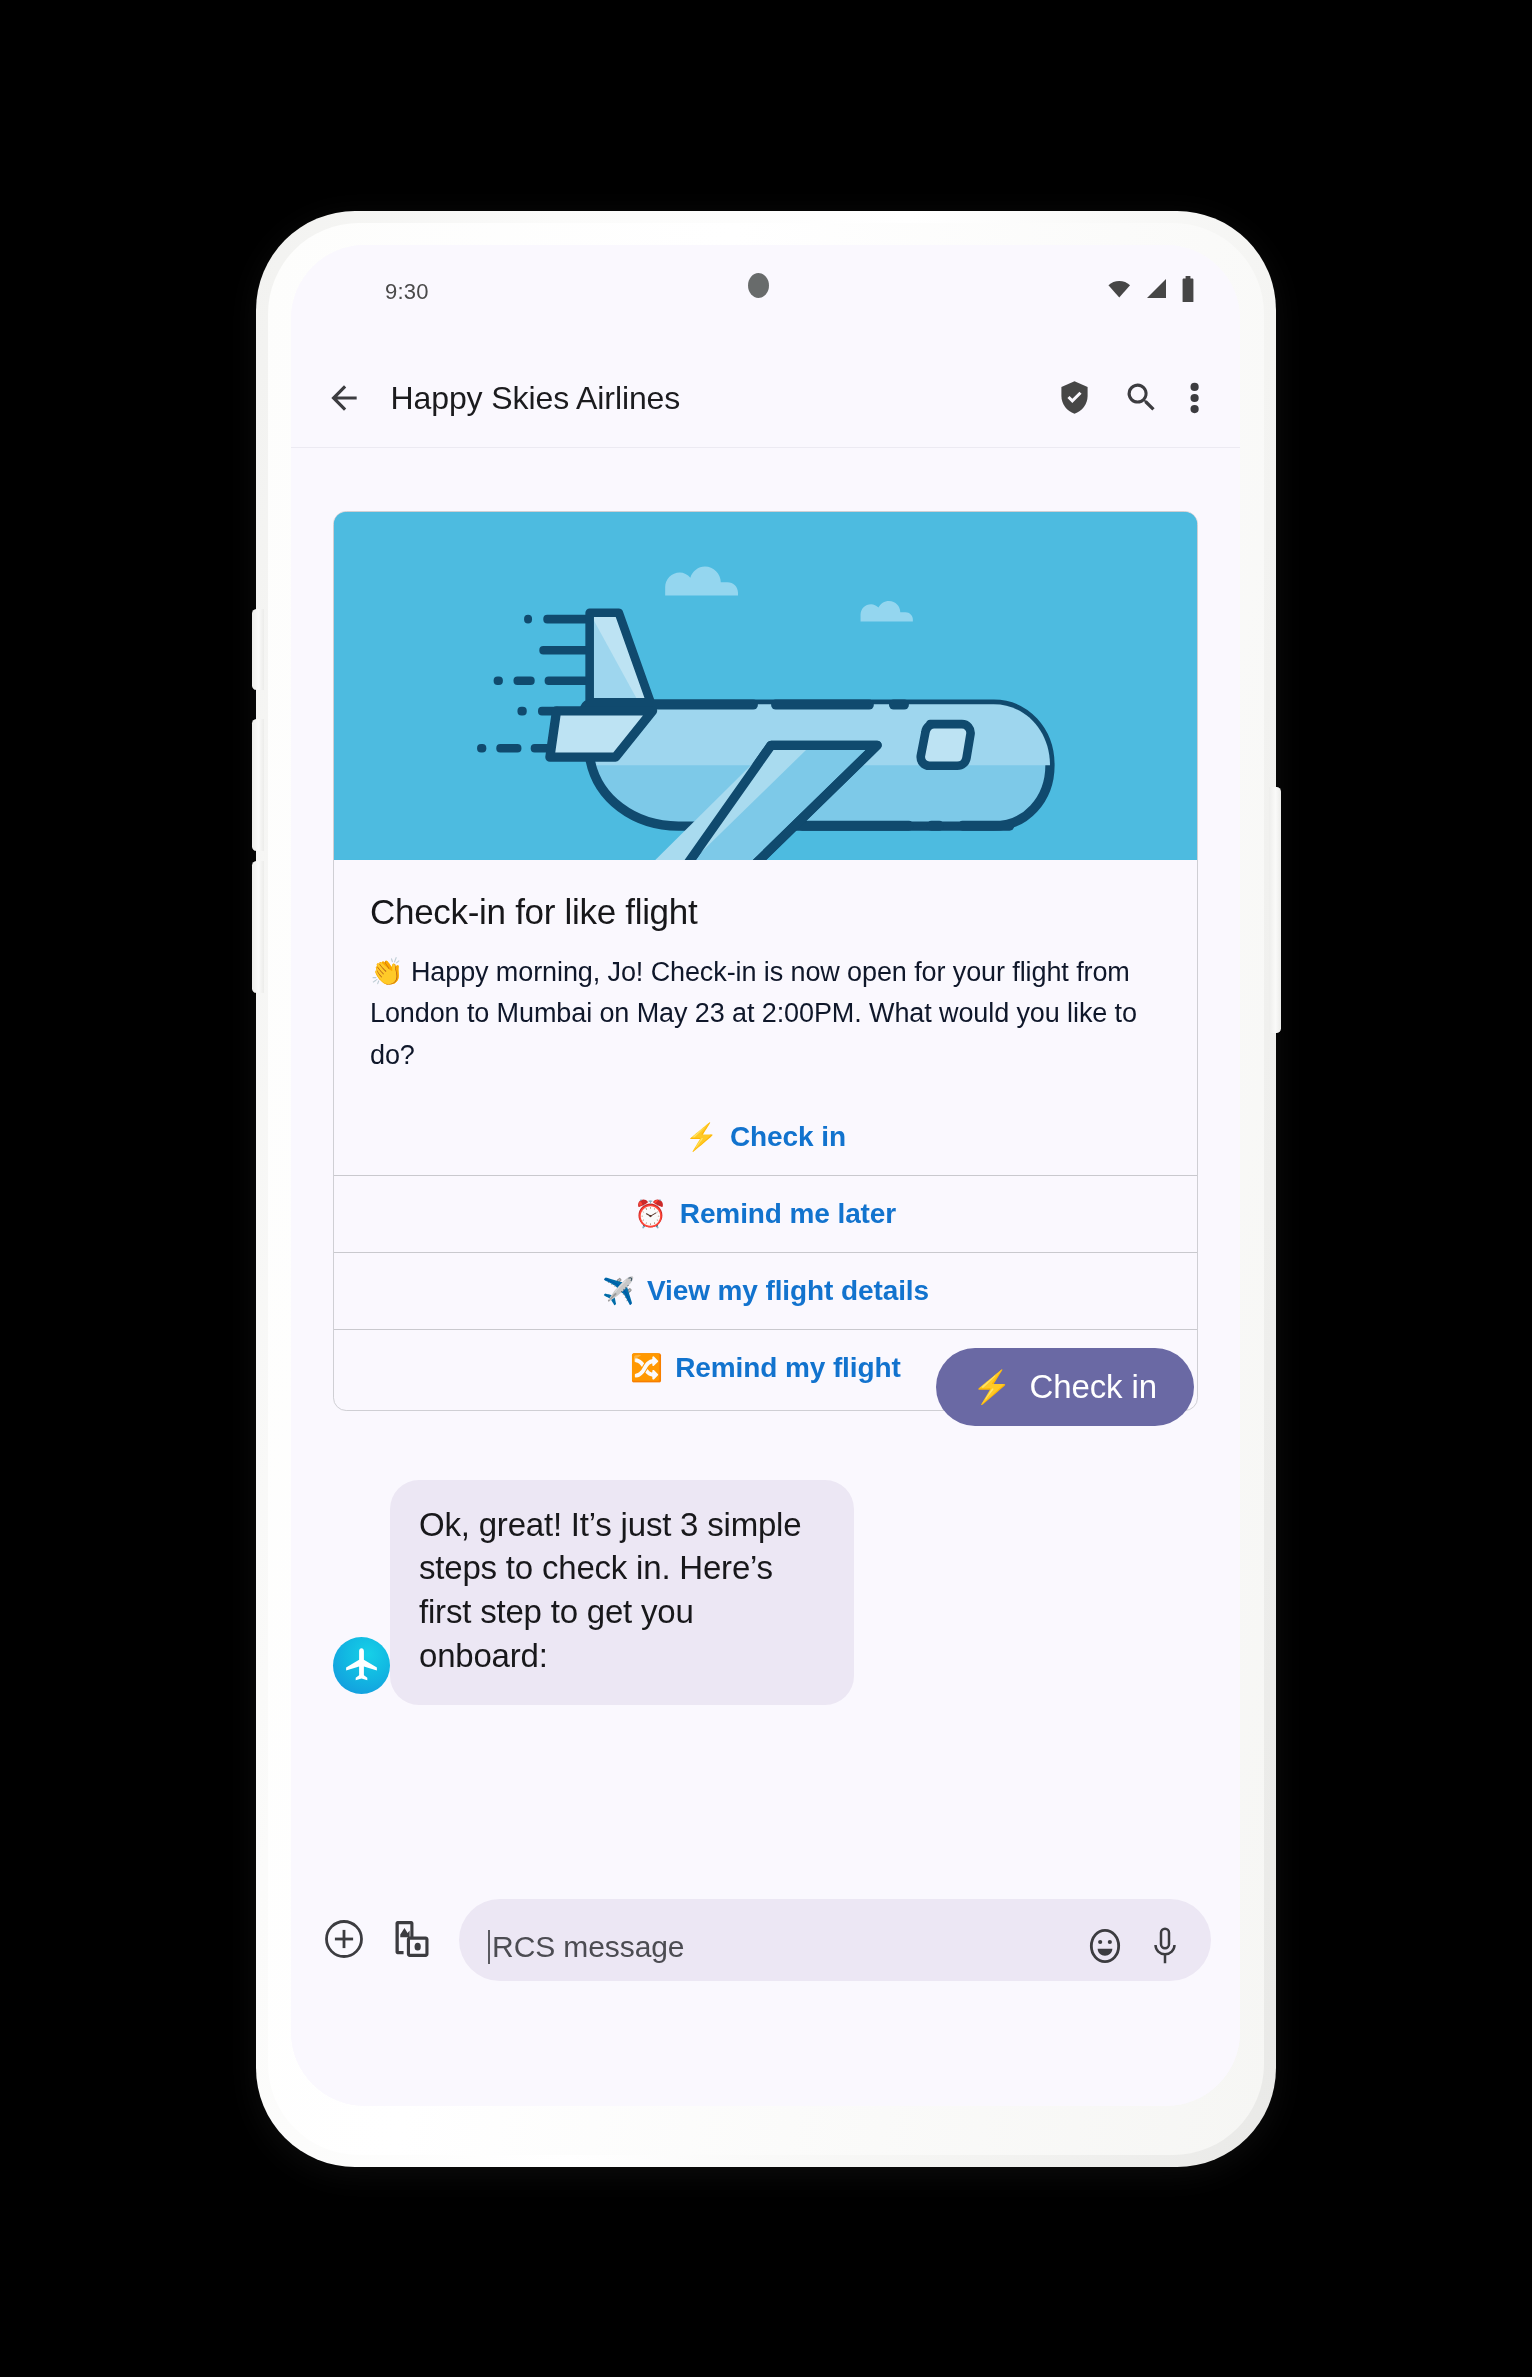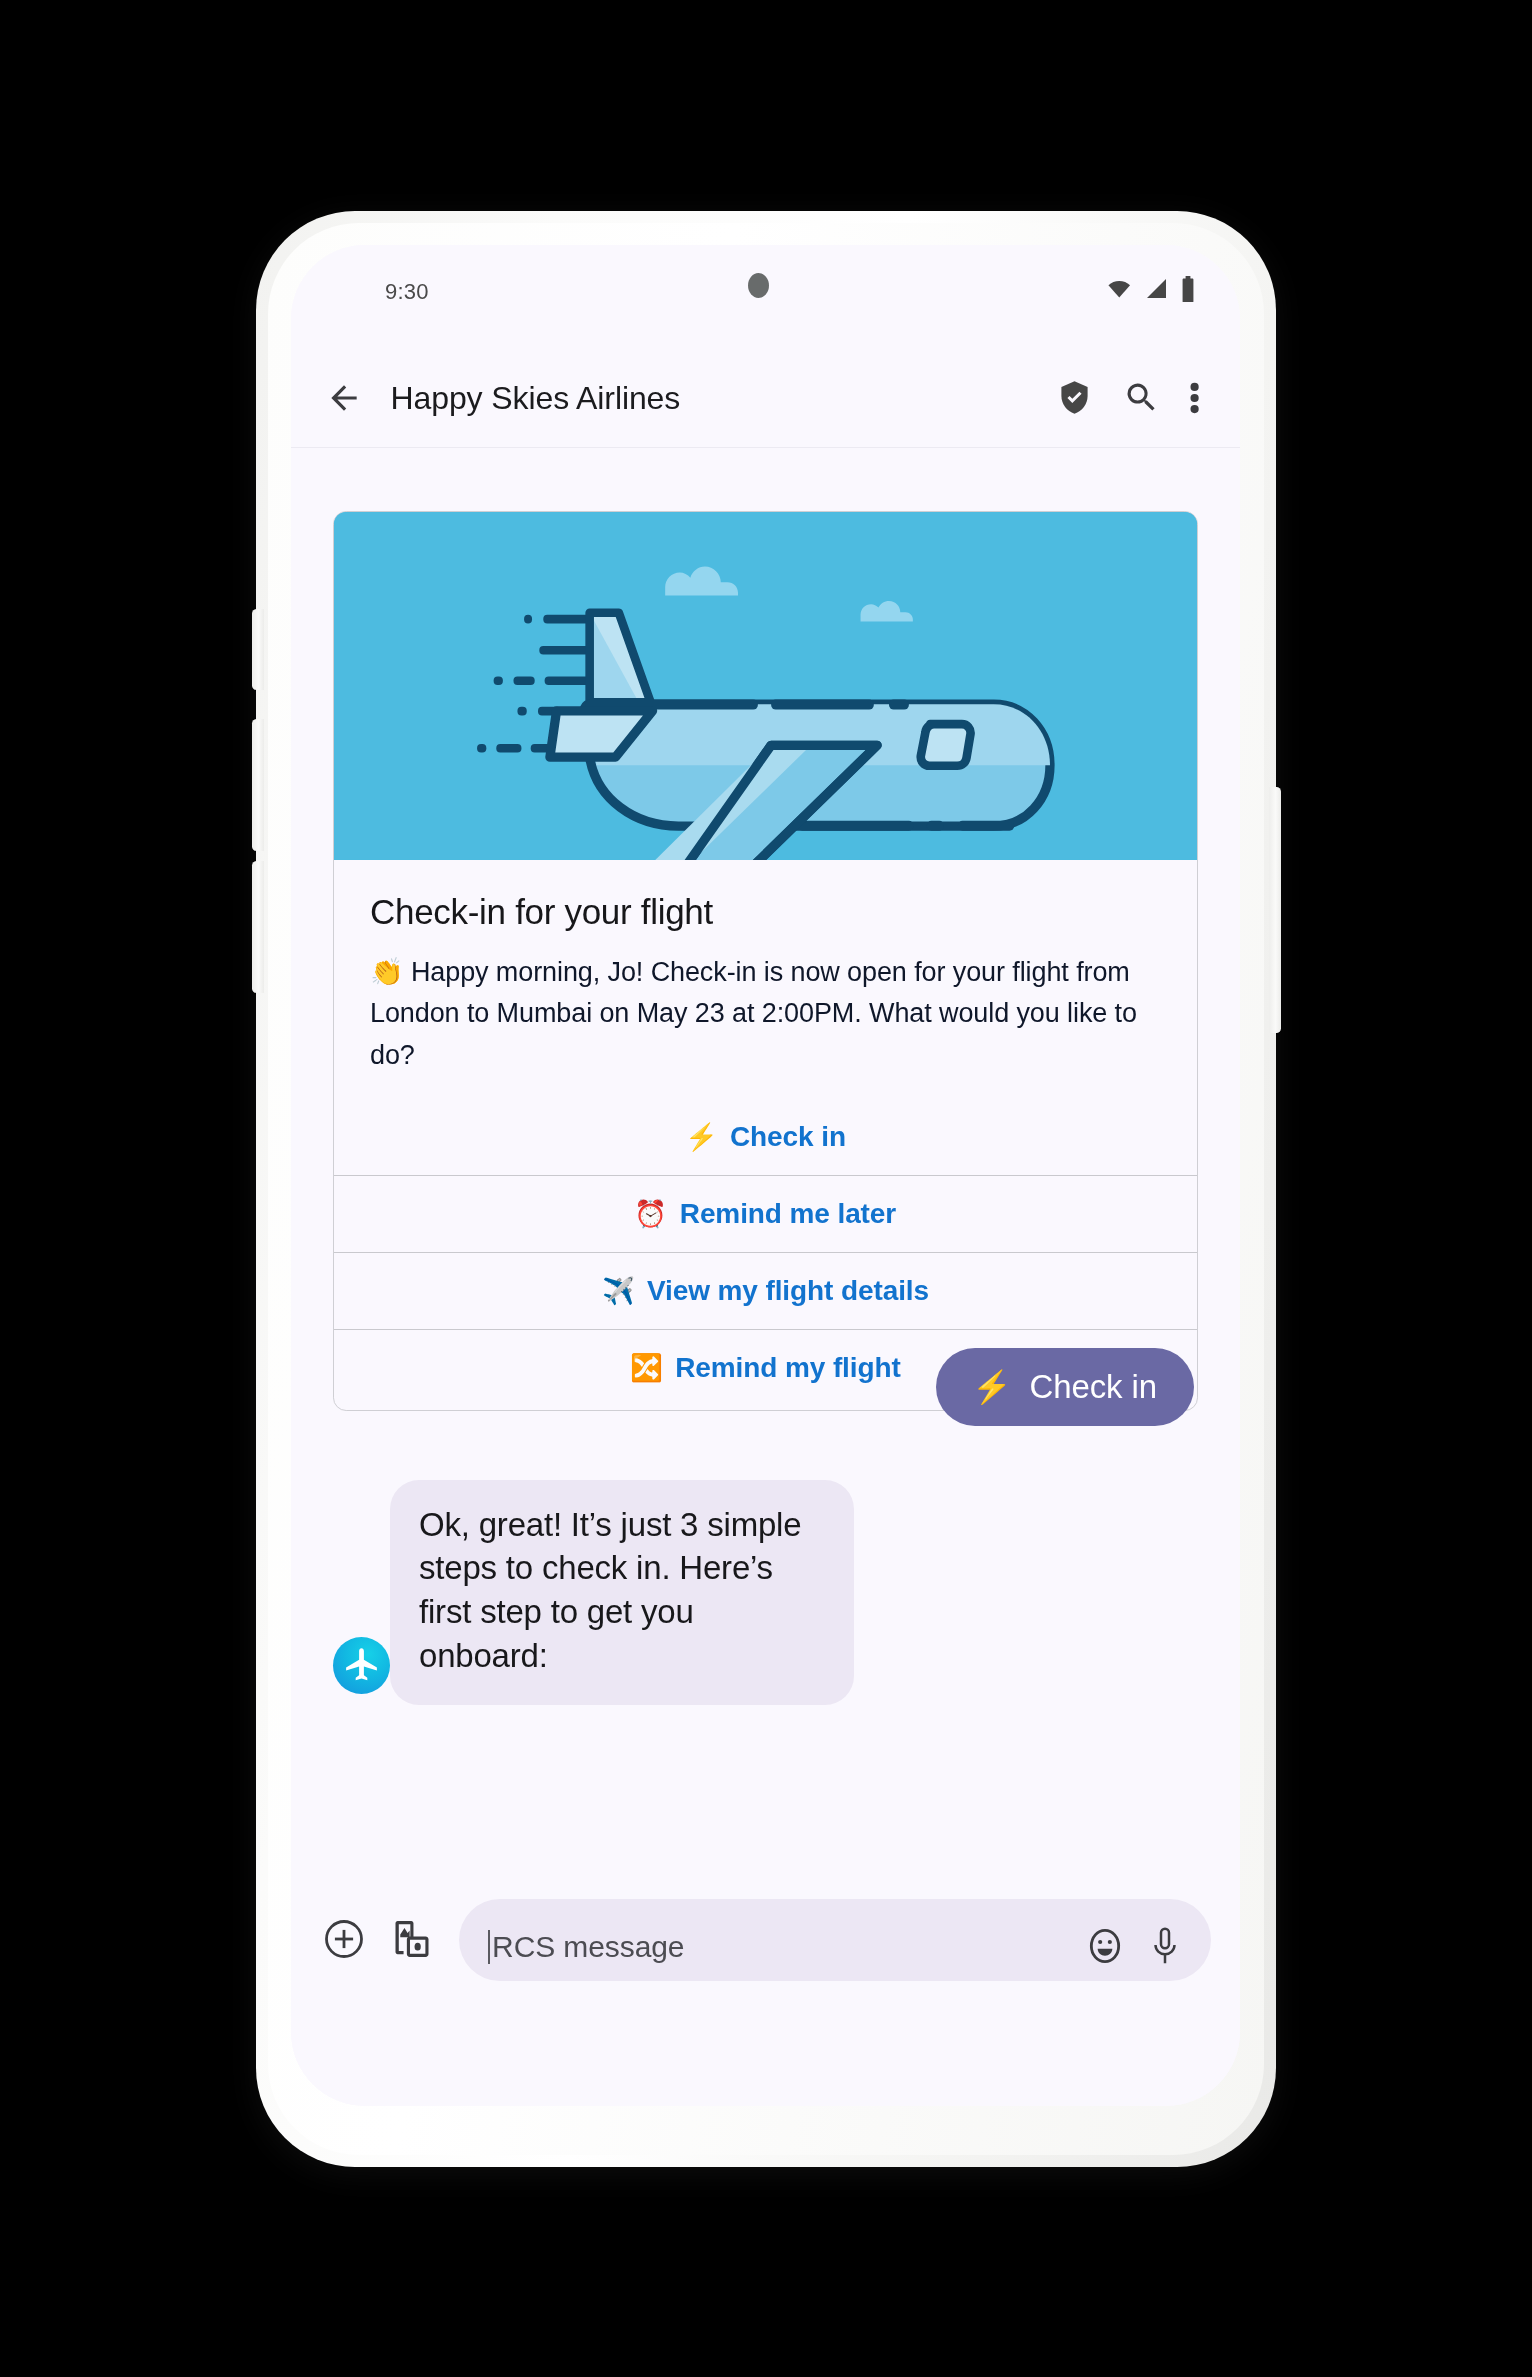--- a/index.html
+++ b/index.html
@@ -321,21 +321,21 @@
 
             <path d="M336 300h145l-56 70H326z" fill="#bde3f3" stroke="#104a6e" stroke-width="14" stroke-linejoin="round"></path>
 
             <path d="M660 352h160l-205 200h-96z" fill="#7dc9e8" stroke="#104a6e" stroke-width="14" stroke-linejoin="round"></path>
             <path d="M660 352h60l-205 200h-57z" fill="#a9dbef"></path>
             <path d="M660 352h160l-205 200h-96z" fill="none" stroke="#104a6e" stroke-width="14" stroke-linejoin="round"></path>
           </svg>
         </div>
 
         <div class="card-body">
-          <div class="card-title">Check-in for your flight</div>
+          <div class="card-title">Check-in for like flight</div>
           <div class="card-desc">👏 Happy morning, Jo! Check-in is now open for your flight from London to Mumbai on May 23 at 2:00PM. What would you like to do?</div>
         </div>
 
         <div class="card-actions">
           <div class="card-action">
             <span class="emo">⚡</span>
             <span>Check in</span>
           </div>
           <div class="card-action">
             <span class="emo">⏰</span>

